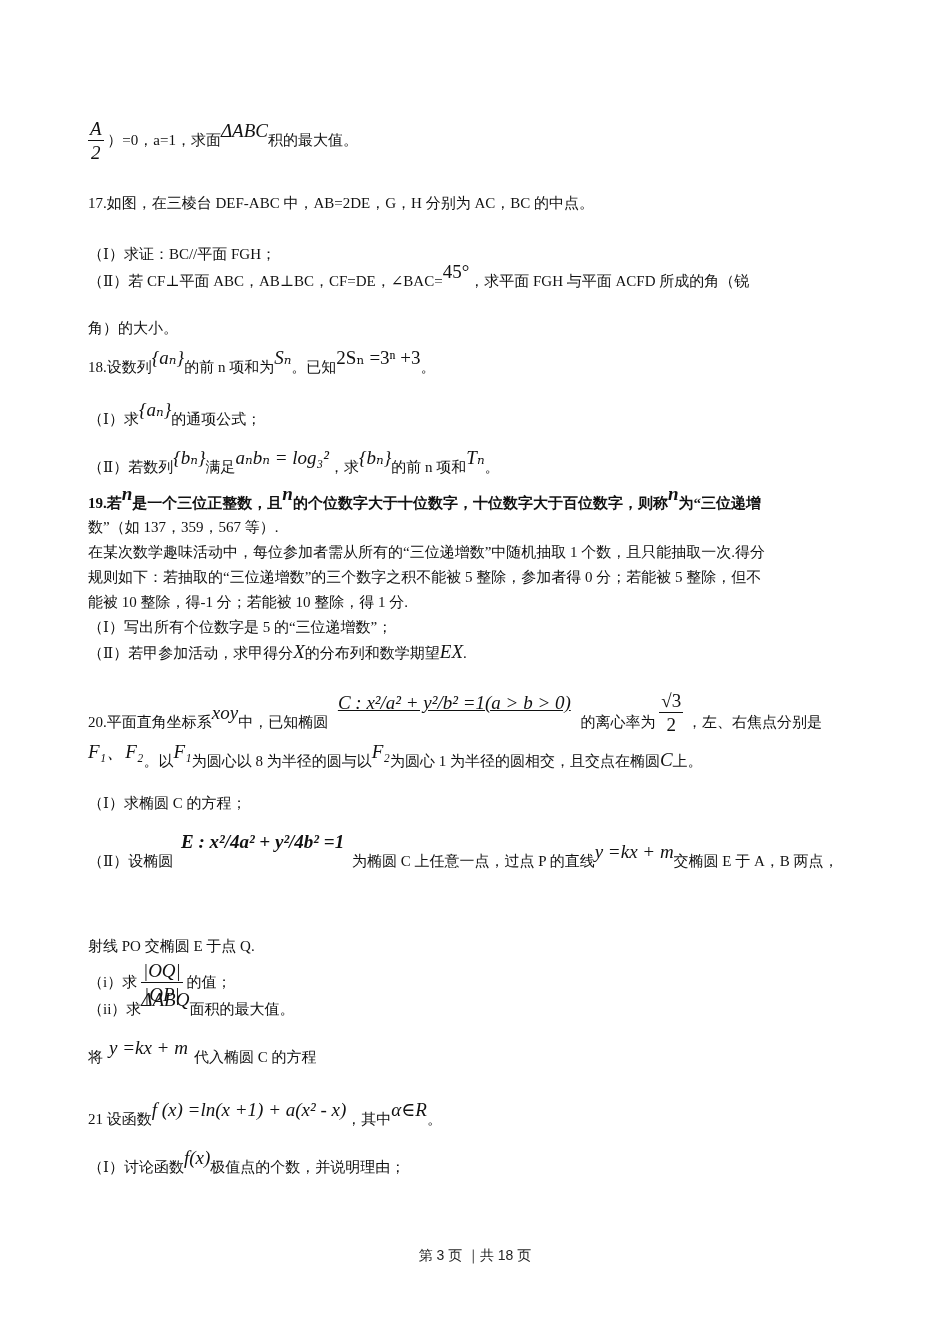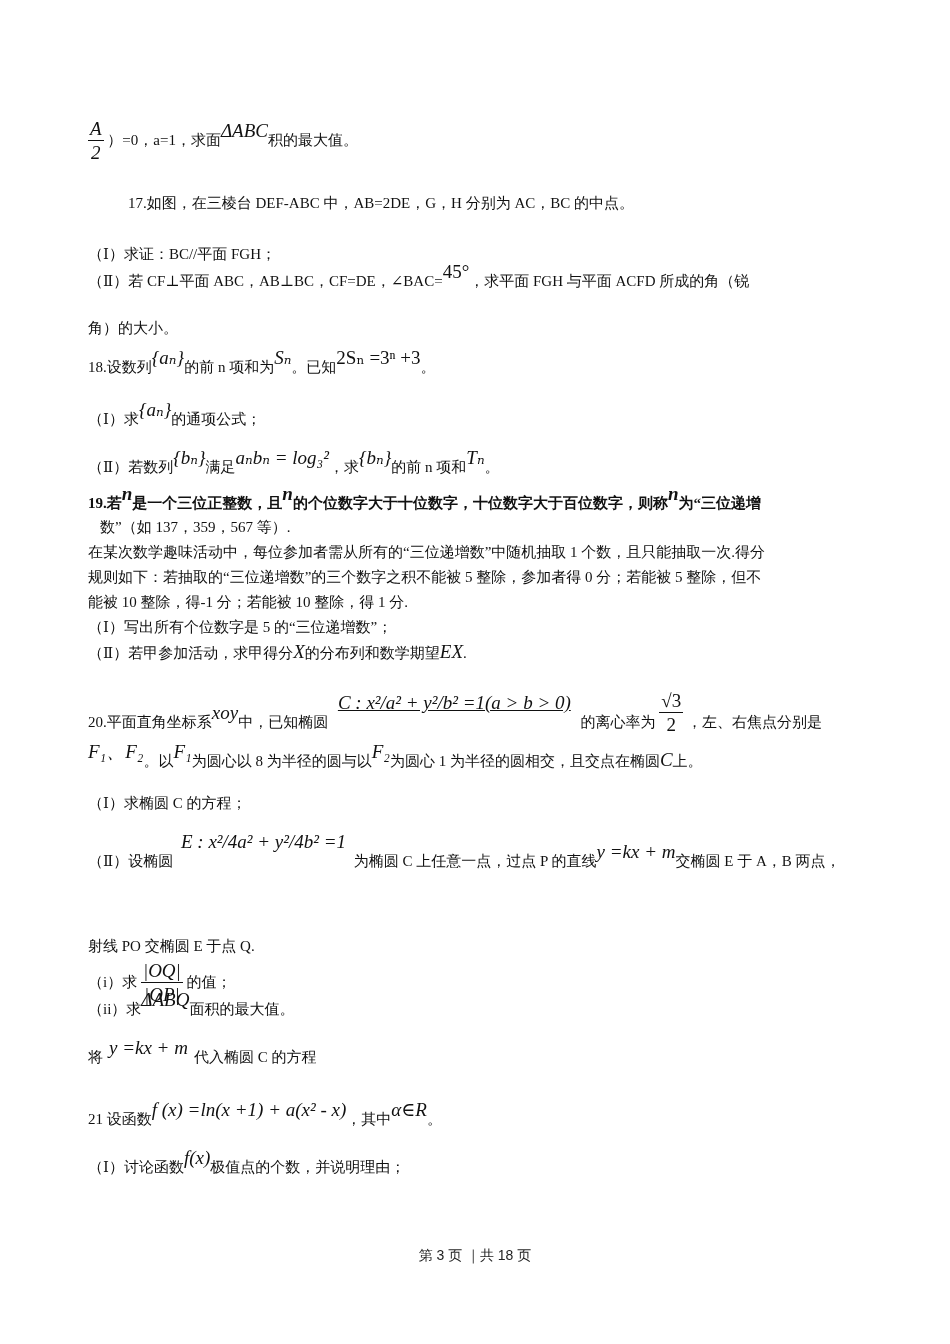--- a/index.html
+++ b/index.html
@@ -19,41 +19,41 @@
 <body>
 
 <div class="ln" style="top:118px;">
   <span class="frac m">
     <span class="num">A</span>
     <span class="den mu">2</span>
   </span>
   <span>）=0，a=1，求面</span><span class="m up">ΔABC</span><span>积的最大值。</span>
 </div>
 
-<div class="ln" style="top:193px;margin-left:40px;">17.如图，在三棱台 DEF-ABC 中，AB=2DE，G，H 分别为 AC，BC 的中点。</div>
+<div class="ln" style="top:193px;">17.如图，在三棱台 DEF-ABC 中，AB=2DE，G，H 分别为 AC，BC 的中点。</div>
 <div class="ln" style="top:244px;">（Ⅰ）求证：BC//平面 FGH；</div>
 <div class="ln" style="top:270px;">
   <span>（Ⅱ）若 CF⊥平面 ABC，AB⊥BC，CF=DE，∠BAC=</span><span class="mu up">45°</span><span>，求平面 FGH 与平面 ACFD 所成的角（锐</span>
 </div>
 <div class="ln" style="top:318px;">角）的大小。</div>
 
 <div class="ln" style="top:356px;">
   <span>18.设数列</span><span class="m up">{aₙ}</span><span>的前 n 项和为</span><span class="m up">Sₙ</span><span>。已知</span><span class="mu up">2Sₙ =3ⁿ +3</span><span>。</span>
 </div>
 <div class="ln" style="top:408px;">
   <span>（Ⅰ）求</span><span class="m up">{aₙ}</span><span>的通项公式；</span>
 </div>
 <div class="ln" style="top:456px;">
   <span>（Ⅱ）若数列</span><span class="m up">{bₙ}</span><span>满足</span><span class="m up">aₙbₙ = log₃²</span><span>，求</span><span class="m up">{bₙ}</span><span>的前 n 项和</span><span class="m up">Tₙ</span><span>。</span>
 </div>
 
 <div class="ln" style="top:492px;font-weight:bold;">
   <span>19.若</span><span class="m up">n</span><span>是一个三位正整数，且</span><span class="m up">n</span><span>的个位数字大于十位数字，十位数字大于百位数字，则称</span><span class="m up">n</span><span>为“三位递增</span>
 </div>
-<div class="ln" style="top:517px;margin-left:12px;">数”（如 137，359，567 等）.</div>
+<div class="ln" style="top:517px;">数”（如 137，359，567 等）.</div>
 <div class="ln" style="top:542px;text-align:right;">在某次数学趣味活动中，每位参加者需从所有的“三位递增数”中随机抽取 1 个数，且只能抽取一次.得分</div>
 <div class="ln" style="top:567px;">规则如下：若抽取的“三位递增数”的三个数字之积不能被 5 整除，参加者得 0 分；若能被 5 整除，但不</div>
 <div class="ln" style="top:592px;">能被 10 整除，得-1 分；若能被 10 整除，得 1 分.</div>
 <div class="ln" style="top:617px;text-align:center;">（Ⅰ）写出所有个位数字是 5 的“三位递增数”；</div>
 <div class="ln" style="top:642px;">
   <span>（Ⅱ）若甲参加活动，求甲得分</span><span class="m">X</span><span>的分布列和数学期望</span><span class="m">EX</span><span>.</span>
 </div>
 
 <div class="ln" style="top:700px;">
   <span>20.平面直角坐标系</span><span class="m up">xoy</span><span>中，已知椭圆</span>
@@ -64,21 +64,21 @@
     <span class="den">2</span>
   </span>
   <span>，左、右焦点分别是</span>
 </div>
 <div class="ln" style="top:750px;">
   <span class="m up">F₁、F₂</span><span>。以</span><span class="m up">F₁</span><span>为圆心以 8 为半径的圆与以</span><span class="m up">F₂</span><span>为圆心 1 为半径的圆相交，且交点在椭圆</span><span class="m">C</span><span>上。</span>
 </div>
 <div class="ln" style="top:793px;">（Ⅰ）求椭圆 C 的方程；</div>
 <div class="ln" style="top:850px;">
   <span>（Ⅱ）设椭圆</span>
-  <span class="m up" style="top:-18px; margin:0 4px;">E : x²/4a² + y²/4b² =1</span>
+  <span class="m up" style="top:-18px; margin:0 4px;font-weight:bold;">E : x²/4a² + y²/4b² =1</span>
   <span>为椭圆 C 上任意一点，过点 P 的直线</span><span class="m up">y =kx + m</span><span>交椭圆 E 于 A，B 两点，</span>
 </div>
 <div class="ln" style="top:936px;">射线 PO 交椭圆 E 于点 Q.</div>
 <div class="ln" style="top:920px;margin-top:40px;">
   <span>（i）求</span>
   <span class="frac m">
     <span class="num">|OQ|</span>
     <span class="den">|OP|</span>
   </span>
   <span>的值；</span>

